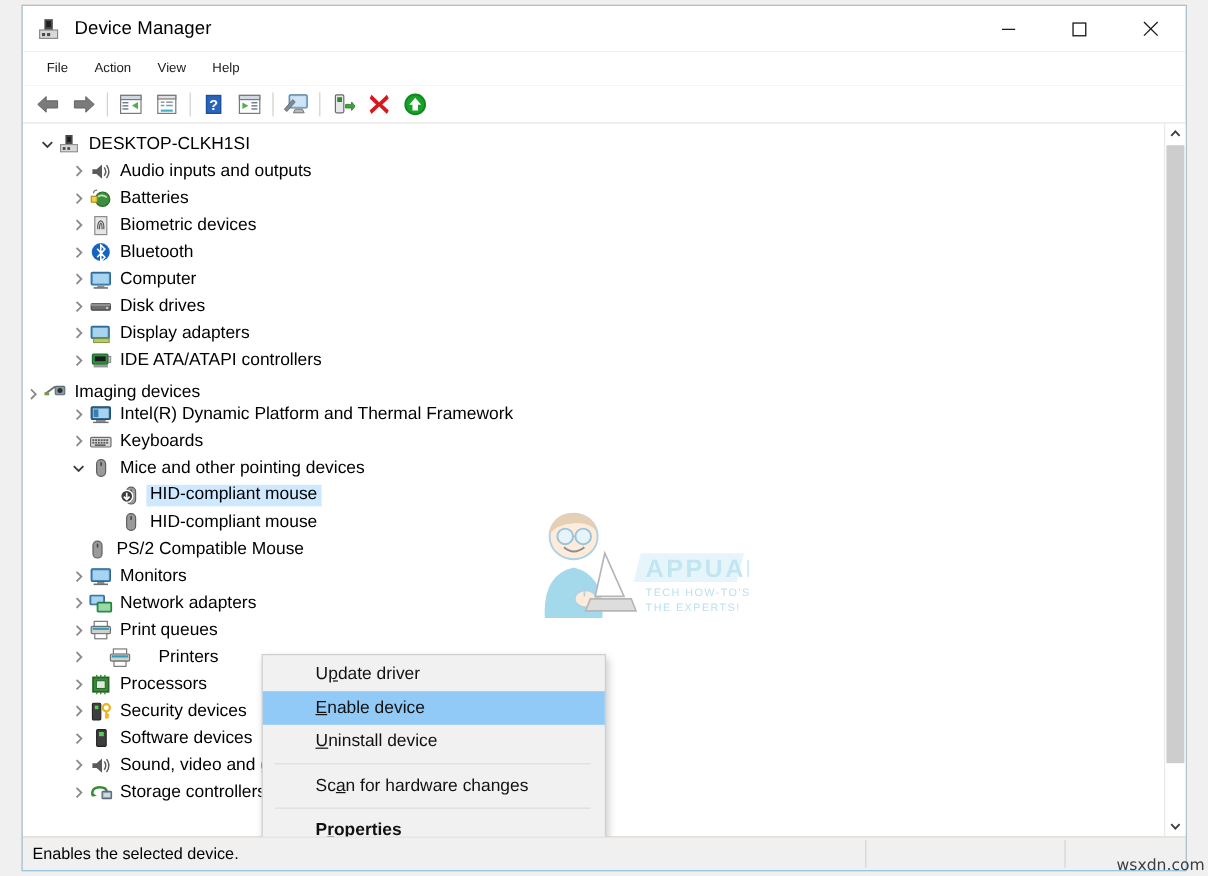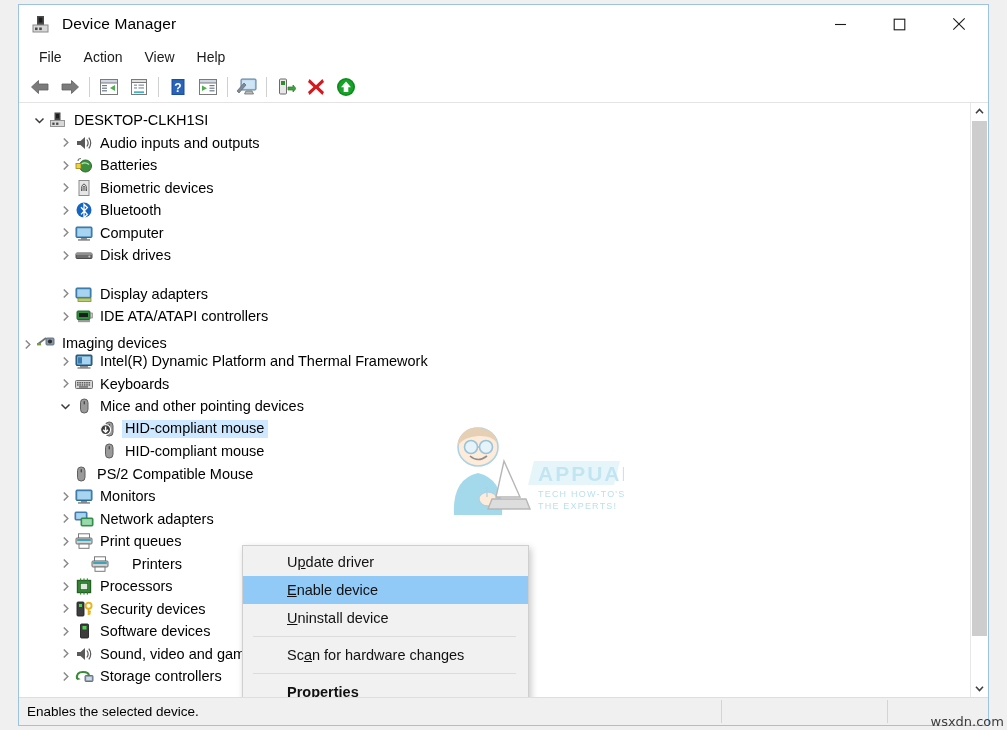--- a/index.html
+++ b/index.html
@@ -72,21 +72,21 @@
   
   .menubar {
     height: 28px;
     min-height: 28px;
     display: flex;
     align-items: center;
     padding-left: 9px;
     background: #ffffff;
   }
   .menu-item {
-    font-size: 14px;
+    font-size: 11px;
     color: #1a1a1a;
     padding: 3px 11px;
   }
 
   
   .toolbar {
     height: 31px;
     min-height: 31px;
     display: flex;
     align-items: center;
@@ -212,21 +212,20 @@
     position: absolute;
     left: 199px;
     top: 442px;
     width: 287px;
     background: #f1f1f1;
     border: 1px solid #cfcfcf;
     box-shadow: 2px 3px 7px rgba(0,0,0,.22);
     padding: 2px 0 3px 0;
     box-sizing: border-box;
     z-index: 40;
-    margin-left: 24px;
   }
   .ctx-item {
     height: 28px;
     display: flex;
     align-items: center;
     padding-left: 44px;
     font-size: 14.5px;
     color: #111111;
   }
   .ctx-item.hl { background: #91c9f7; }
@@ -479,21 +478,21 @@
                   <polyline points="3.8,1.5 7.8,5.5 3.8,9.5" fill="none" stroke="#8a8a8a" stroke-width="1.5"></polyline>
                 </svg>
               </div>
               <div class="ico"><svg width="20" height="18" viewBox="0 0 20 18">
                   <rect x="2" y="7" width="16" height="5.5" rx="1" fill="#6e6e6e" stroke="#4a4a4a" stroke-width="1"></rect>
                   <rect x="2" y="7" width="16" height="2" fill="#909090"></rect>
                   <circle cx="15.3" cy="10.6" r="1" fill="#c9c9c9"></circle>
                 </svg></div>
               <div class="lbl">Disk drives</div>
             </div>
-            <div class="row" style="padding-left: 38px; margin-top: 16px;">
+            <div class="row" style="padding-left: 38px;">
               <div class="chev">
                 <svg width="11" height="11" viewBox="0 0 11 11">
                   <polyline points="3.8,1.5 7.8,5.5 3.8,9.5" fill="none" stroke="#8a8a8a" stroke-width="1.5"></polyline>
                 </svg>
               </div>
               <div class="ico"><svg width="20" height="18" viewBox="0 0 20 18">
                   <rect x="2" y="3" width="15" height="10" rx="1" fill="#4a90c4" stroke="#2f6a97" stroke-width="1"></rect>
                   <rect x="3.3" y="4.3" width="12.4" height="7.5" fill="#a9d4ef"></rect>
                   <rect x="4" y="13.2" width="13" height="3.3" fill="#b8cc6a" stroke="#7d8f3e" stroke-width=".8"></rect>
                 </svg></div>

